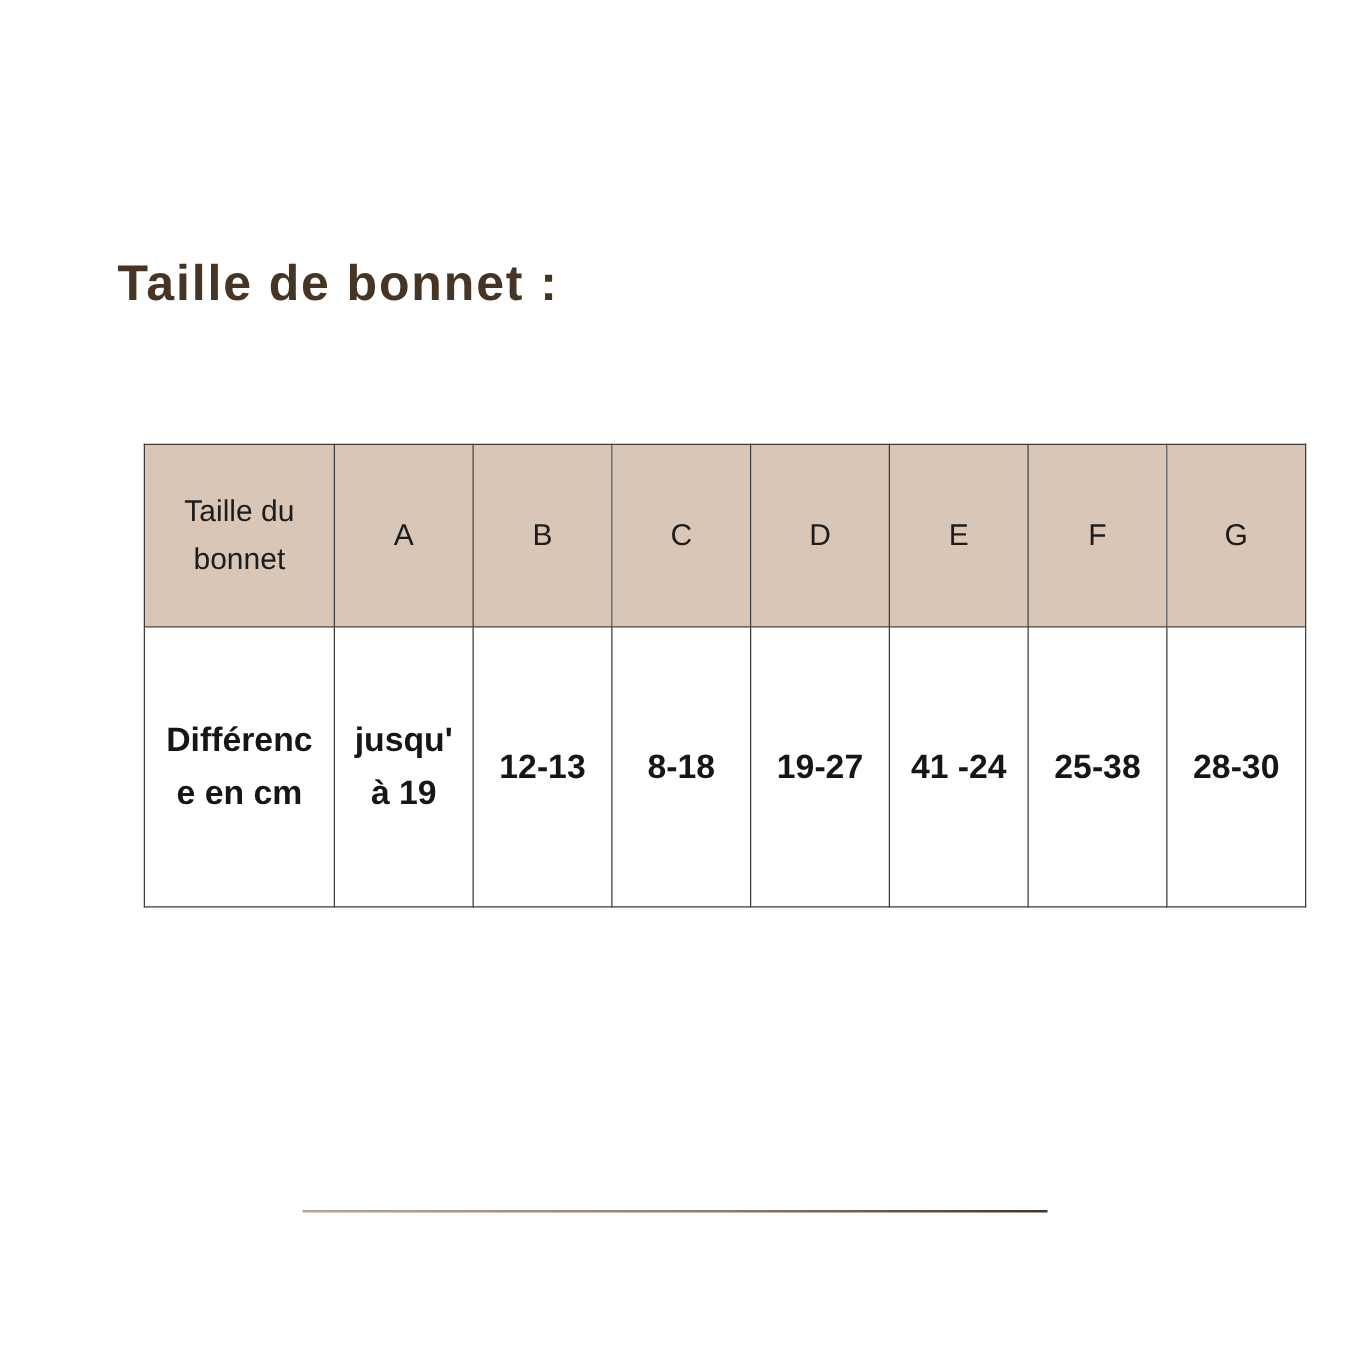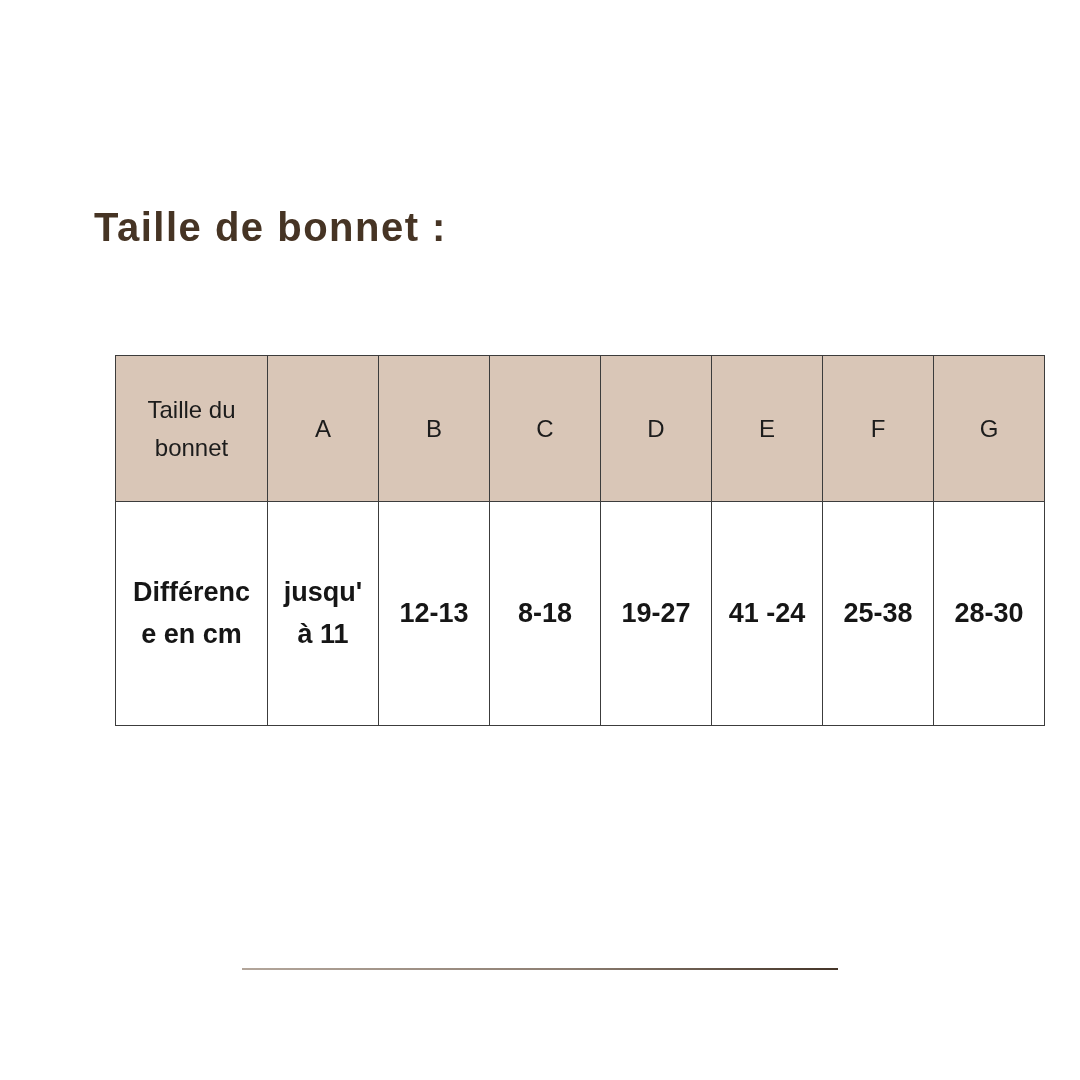--- a/index.html
+++ b/index.html
@@ -100,21 +100,21 @@
         <th>E</th>
         <th>F</th>
         <th>G</th>
       </tr>
     </thead>
     <tbody>
       <tr>
         <td>Différenc
 e en cm</td>
         <td>jusqu'
-à 11</td>
+à 19</td>
         <td>12-13</td>
         <td>8-18</td>
         <td>19-27</td>
         <td>41 -24</td>
         <td>25-38</td>
         <td>28-30</td>
       </tr>
     </tbody>
   </table>
 

